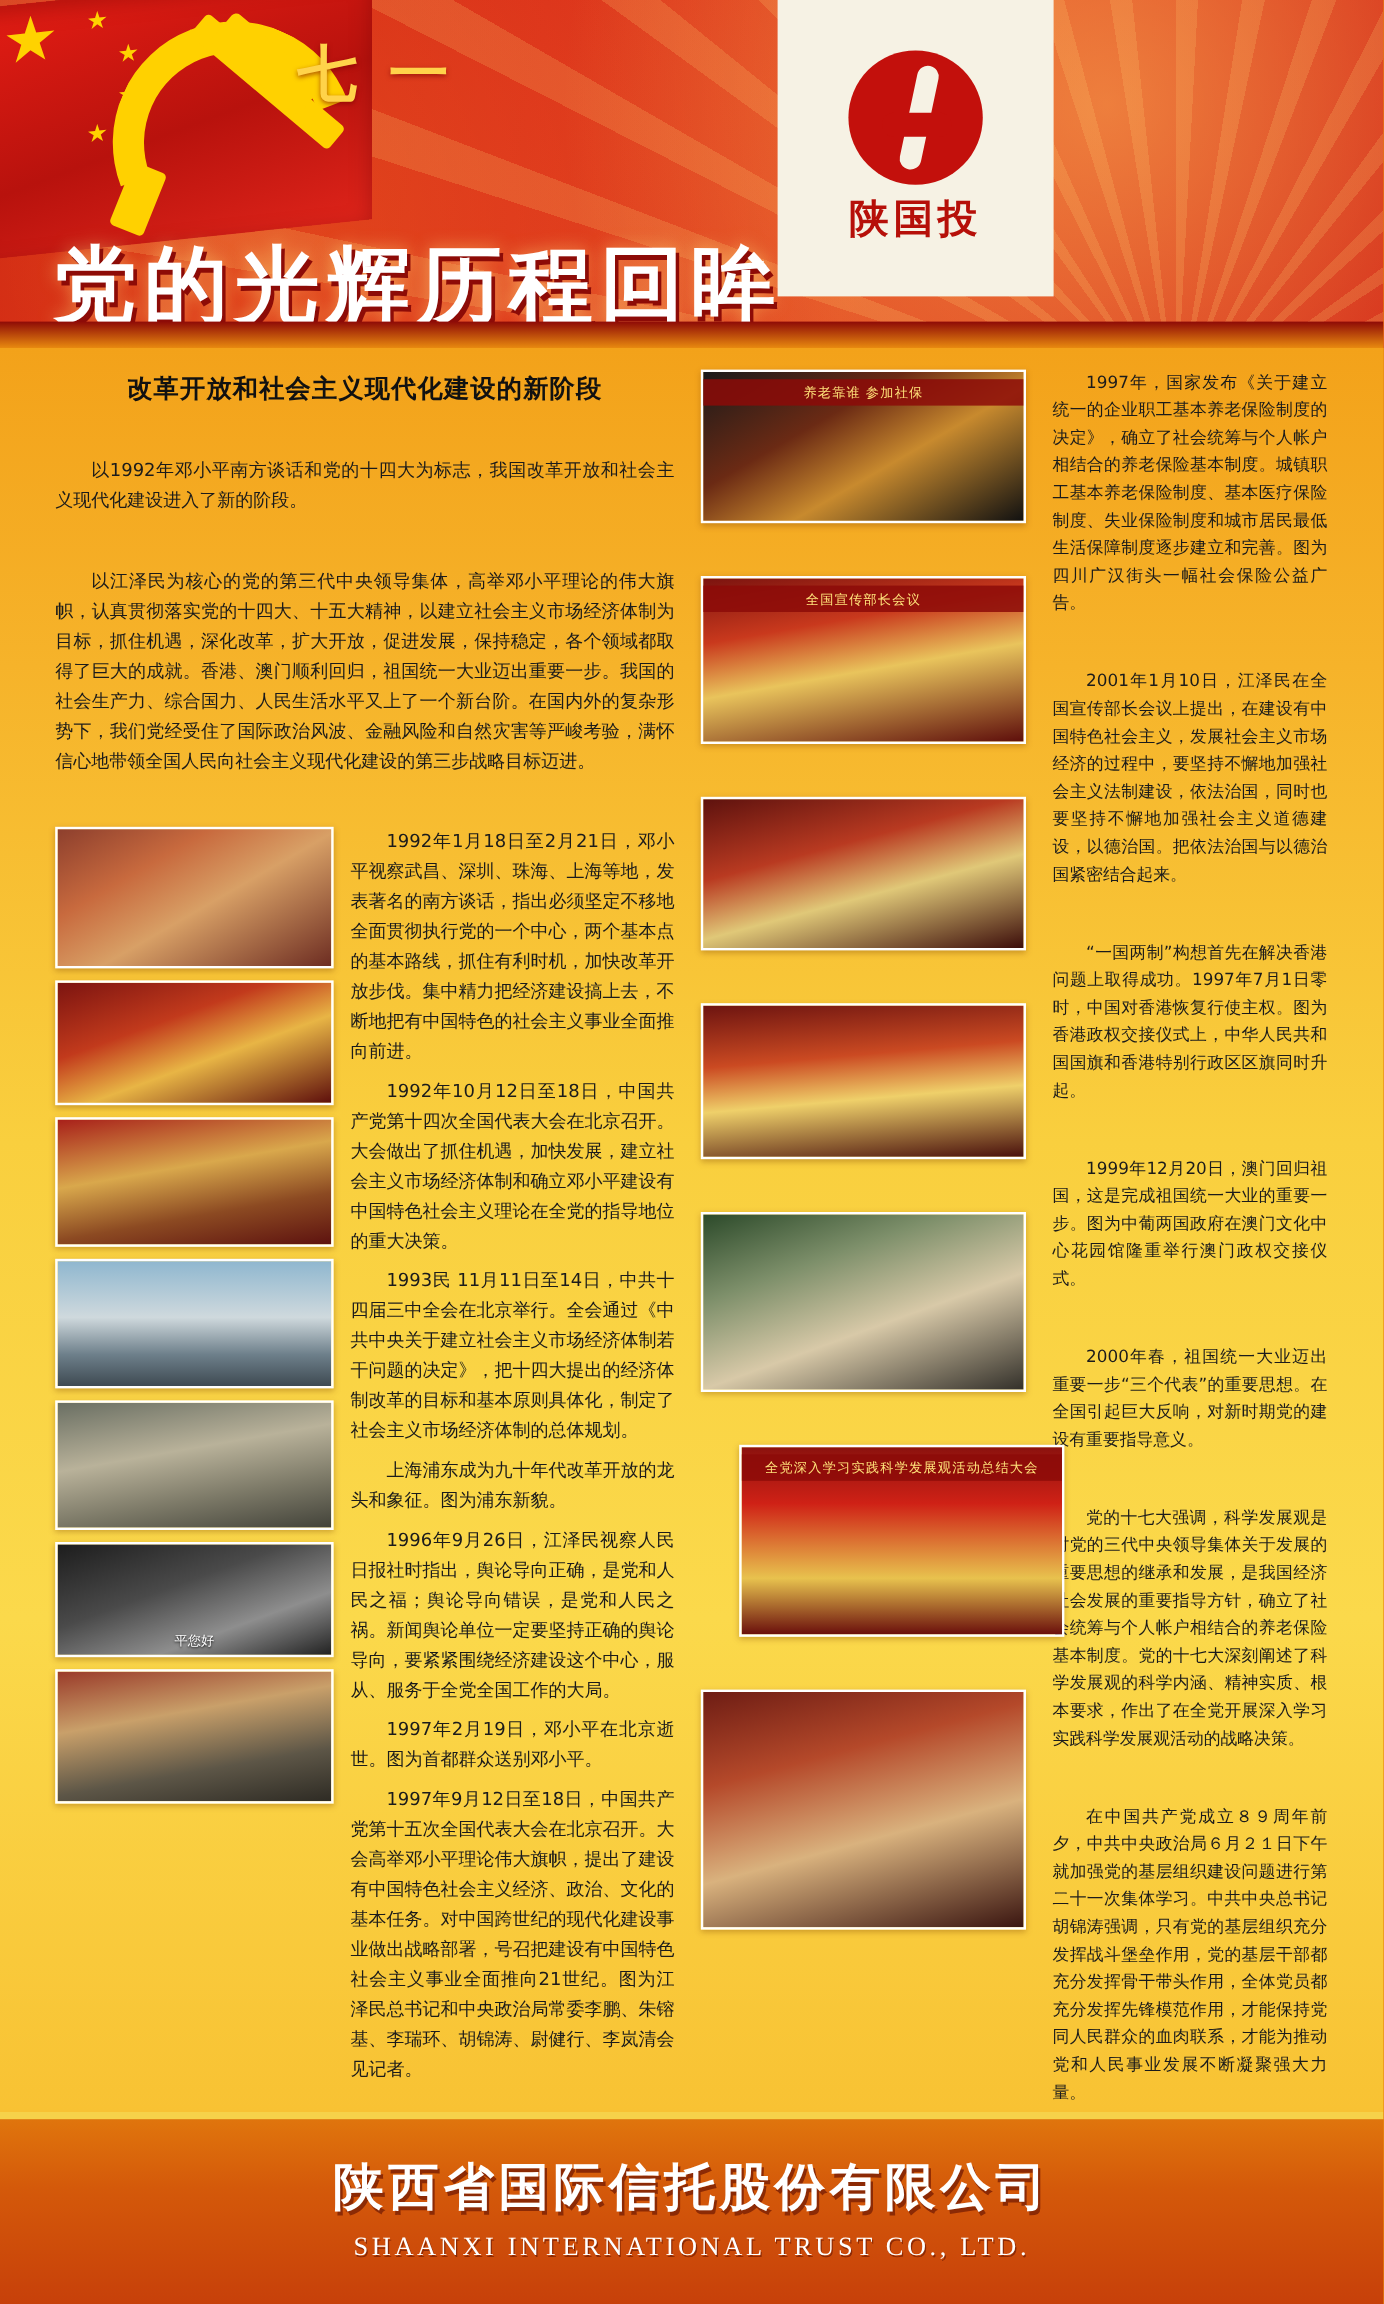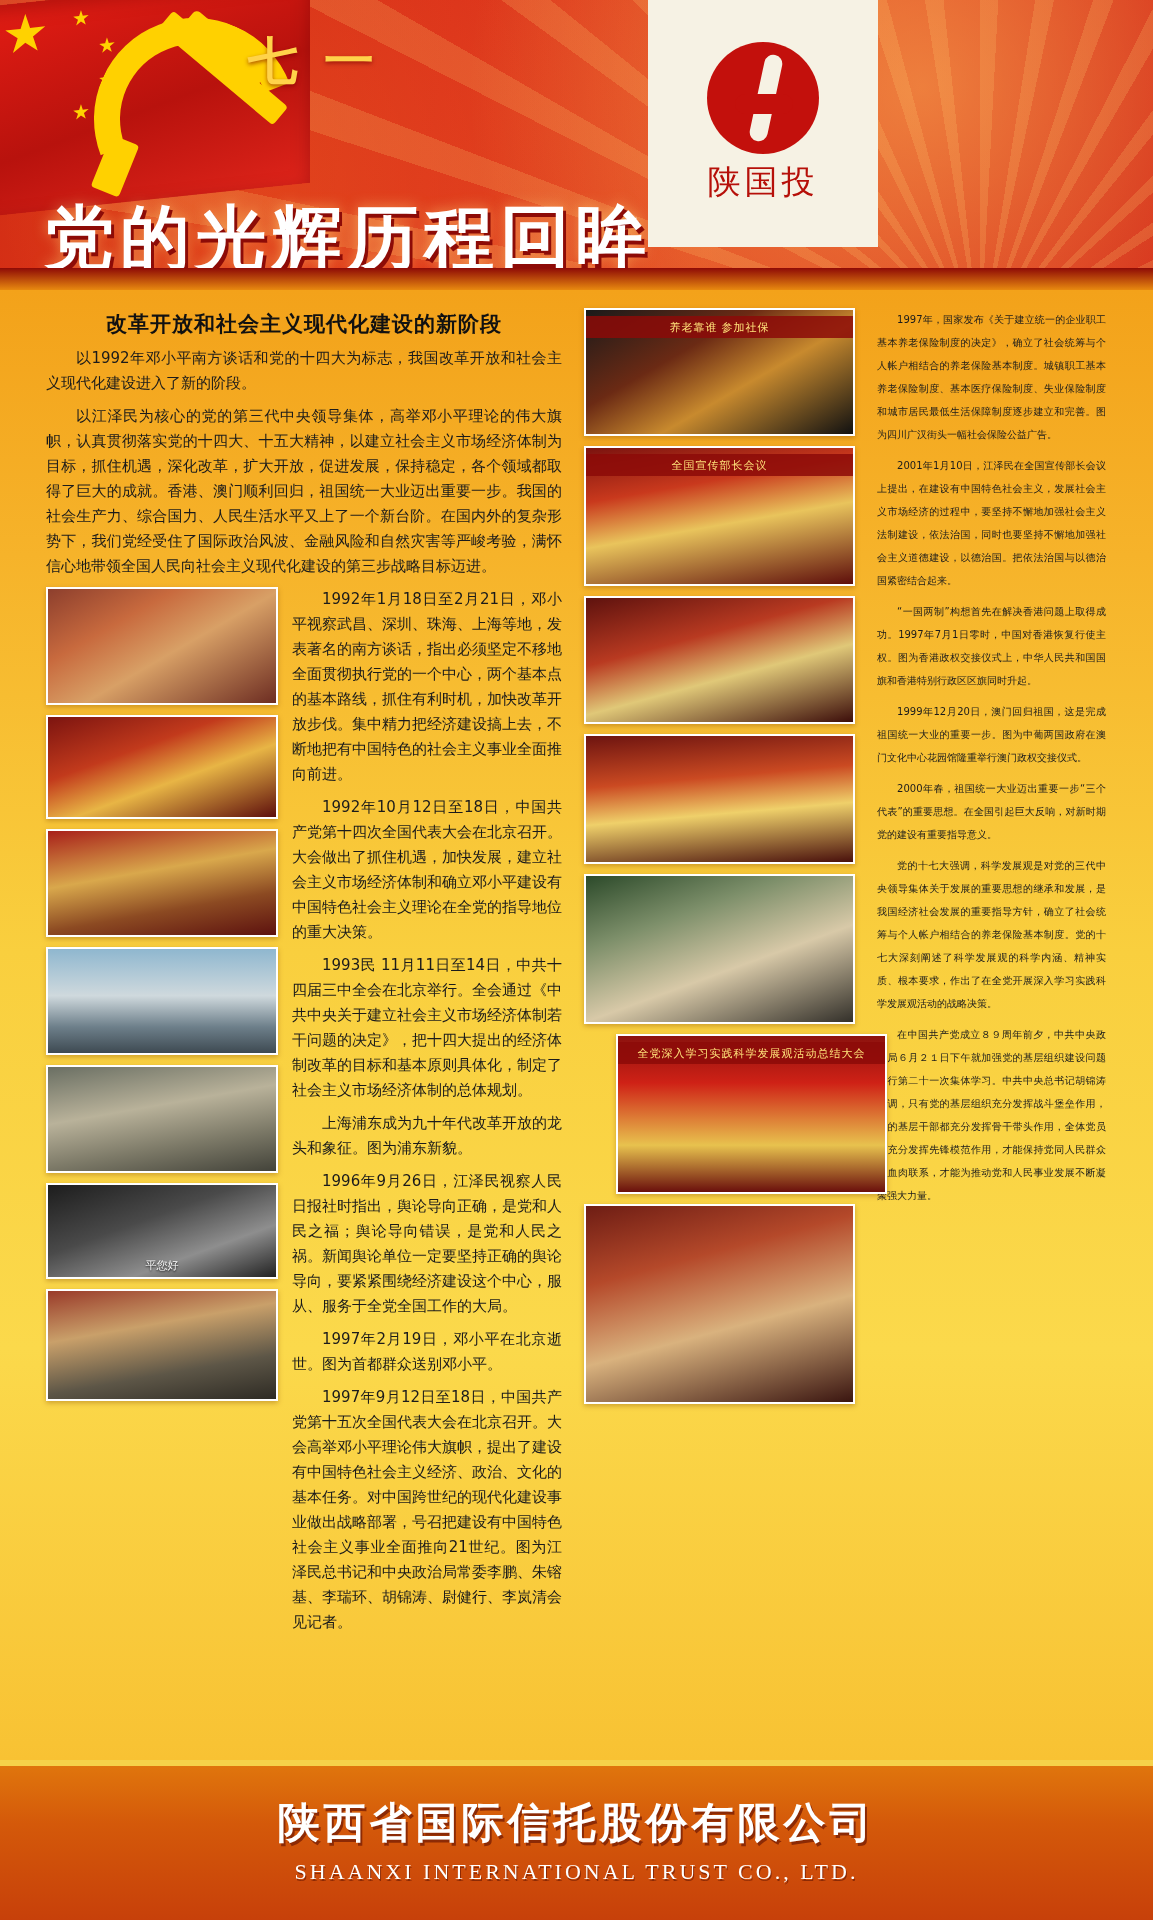--- a/index.html
+++ b/index.html
@@ -88,55 +88,55 @@
   }
   .logo-mark:before{
     content:"";position:absolute;left:50px;top:12px;width:18px;height:88px;
     background:#f6f2e4;border-radius:10px;transform:rotate(12deg);
   }
   .logo-mark:after{
     content:"";position:absolute;left:28px;top:52px;width:58px;height:20px;
     background:#c3100c;border-radius:10px;
   }
   .logo-text{
-    font-size:33px;font-weight:normal;color:#b61009;letter-spacing:4px;
+    font-size:33px;font-weight:bold;color:#b61009;letter-spacing:4px;
     font-family:"DejaVu Sans","Liberation Sans",sans-serif;
   }
   .hdr-bottom{
     position:absolute;left:0;top:268px;width:1153px;height:22px;
     background:linear-gradient(180deg,#8e0a06,#e8890f);
   }
 
   
   .body-wrap{
     position:absolute;left:0;top:290px;width:1153px;height:1470px;
     background:linear-gradient(180deg,#f3a21a 0%,#f6b32a 18%,#f9cf3e 45%,#fbd94b 72%,#f8c233 100%);
     padding:0;
   }
   .cols{
     position:absolute;left:46px;top:18px;width:1060px;
     display:flex;gap:22px;
   }
-  .col{display:flex;flex-direction:column;}
+  .col{display:flex;flex-direction:column;gap:34px;}
   .col-left{width:516px;}
   .col-mid{width:296px;}
   .col-right{width:250px;}
 
   .sec-title{
     font-size:21px;font-weight:bold;color:#111;letter-spacing:1px;
     text-align:center;margin:2px 0 8px 0;
     font-family:"DejaVu Sans","Liberation Sans",sans-serif;
   }
   p.txt{
     margin:0 0 8px 0;
     font-size:15px;line-height:25px;color:#1b1b1b;text-align:justify;
     text-indent:2em;
     font-family:"DejaVu Sans","Liberation Sans",sans-serif;
   }
-  .col-right p.txt, .col-mid p.txt{font-size:10px;line-height:23px;}
+  .col-right p.txt, .col-mid p.txt{font-size:14px;line-height:23px;}
 
   .left-flow{display:flex;gap:14px;}
   .photo-col{width:232px;display:flex;flex-direction:column;gap:10px;}
   .text-col{width:270px;}
 
   .photo{
     width:100%;border:2px solid #fff;box-sizing:border-box;
     position:relative;overflow:hidden;
     box-shadow:0 2px 5px rgba(120,60,0,.35);
     padding-left:16px;

